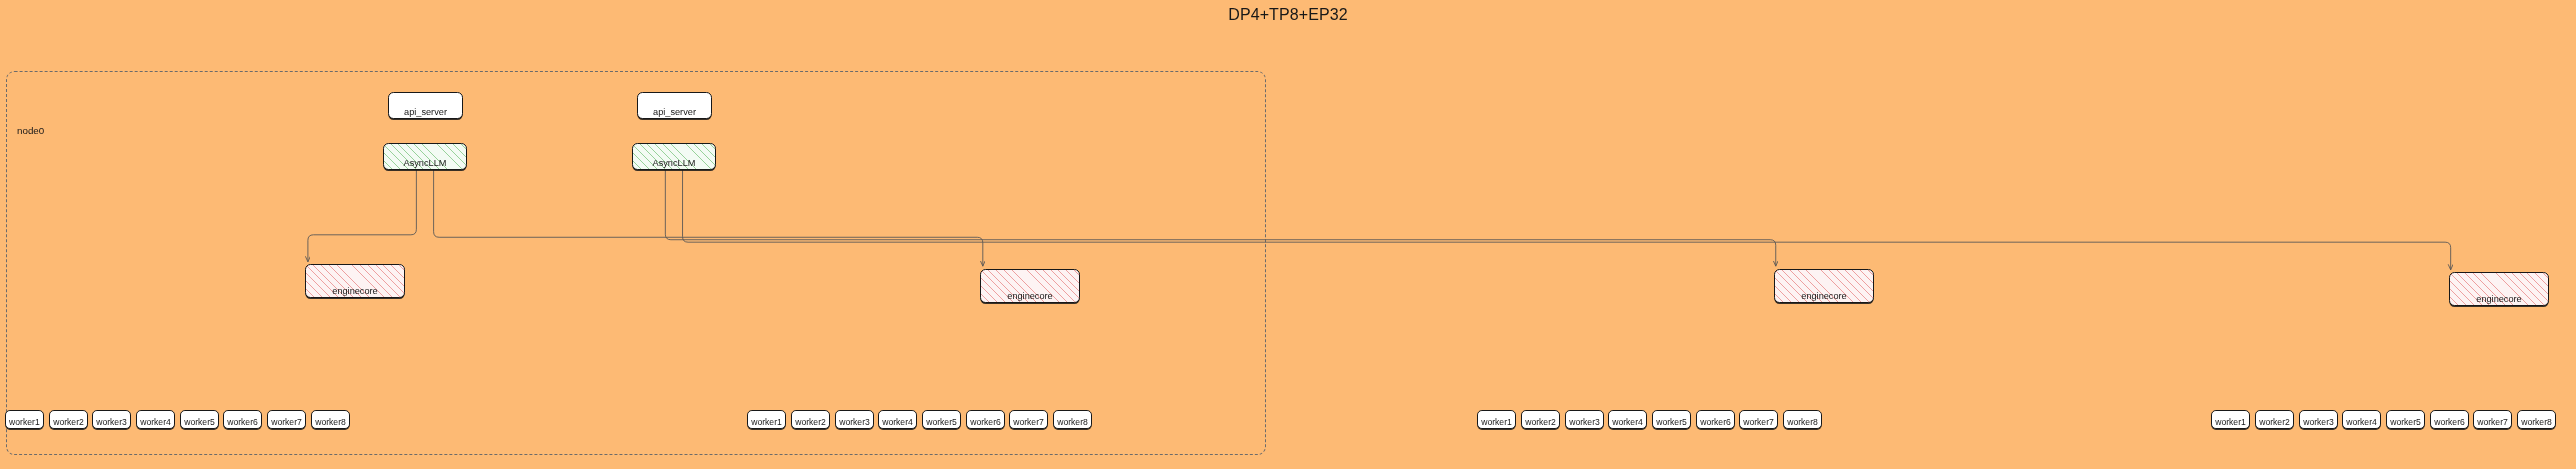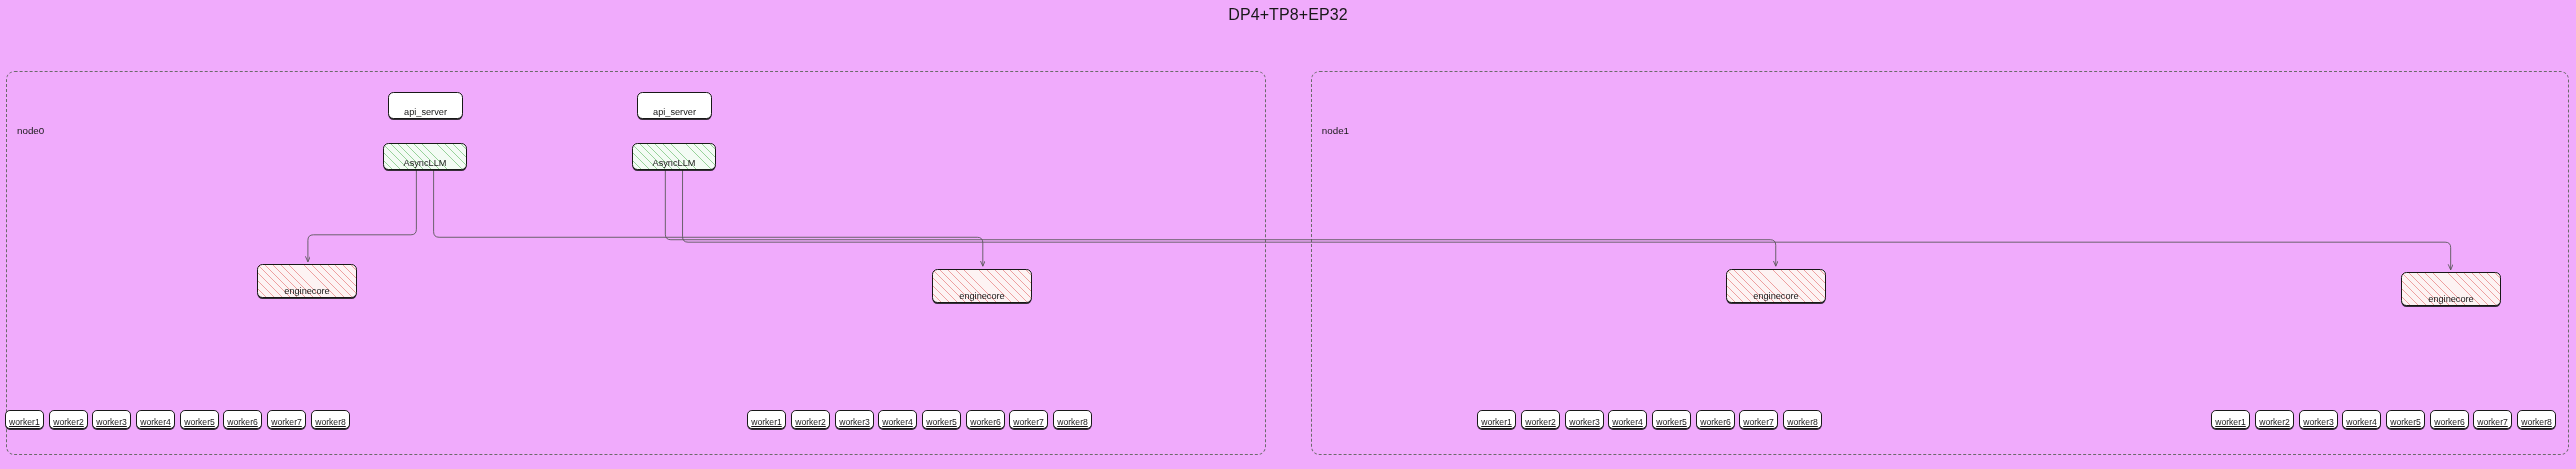--- a/index.html
+++ b/index.html
@@ -8,21 +8,21 @@
     background: #ffffff;
   }
   body {
     font-family: "Liberation Sans", sans-serif;
     color: #111111;
   }
   #canvas {
     position: relative;
     width: 2576px;
     height: 469px;
-    background: #f0abfc;
+    background: #fdba74;
     overflow: hidden;
   }
 
   
   #diagram-title {
     position: absolute;
     left: 0;
     top: 0;
     width: 2576px;
     text-align: center;
@@ -89,28 +89,28 @@
   
   .box-engine {
     background-color: #fdf3f3;
     background-image: repeating-linear-gradient(
       45deg,
       rgba(229,115,115,0.65) 0px,
       rgba(229,115,115,0.65) 0.7px,
       rgba(255,255,255,0) 0.7px,
       rgba(255,255,255,0) 5.5px
     );
+    margin-left: 48px;
   }
 
   .box-worker {
     background: #ffffff;
     border-radius: 4.9px;
     font-size: 8.6px;
     border-width: 0.9px;
-    text-decoration: underline;
   }
 
   .box-label {
     position: relative;
     z-index: 2;
     pointer-events: none;
   }
 
   
   #edge-layer {
@@ -124,23 +124,20 @@
 </style>
 </head>
 <body>
 
 <div id="canvas">
 
   <div id="diagram-title">DP4+TP8+EP32</div>
 
   <div class="node-cluster" id="cluster-node0" style="left: 6.2px; top: 71px; width: 1260px; height: 384px;">
     <span class="node-label">node0</span>
-  </div>
-  <div class="node-cluster" id="cluster-node1" style="left: 1311px; top: 71px; width: 1258px; height: 384px;">
-    <span class="node-label">node1</span>
   </div>
 
   <svg id="edge-layer" viewBox="0 0 4188 763" xmlns="http://www.w3.org/2000/svg">
     <defs>
       <marker id="arrow" markerWidth="12" markerHeight="12" refX="9" refY="4" orient="auto" markerUnits="userSpaceOnUse">
         <path d="M0,0 L9,4 L0,8" fill="none" stroke="#555555" stroke-width="1.4"></path>
       </marker>
     </defs>
     <g fill="none" stroke="#555555" stroke-width="1.4" marker-end="url(#arrow)">
         <path d="M 676 276 L 676 373 Q 676 382 667 382 L 508.5 382 Q 499.5 382 499.5 391 L 499.5 426"></path>

